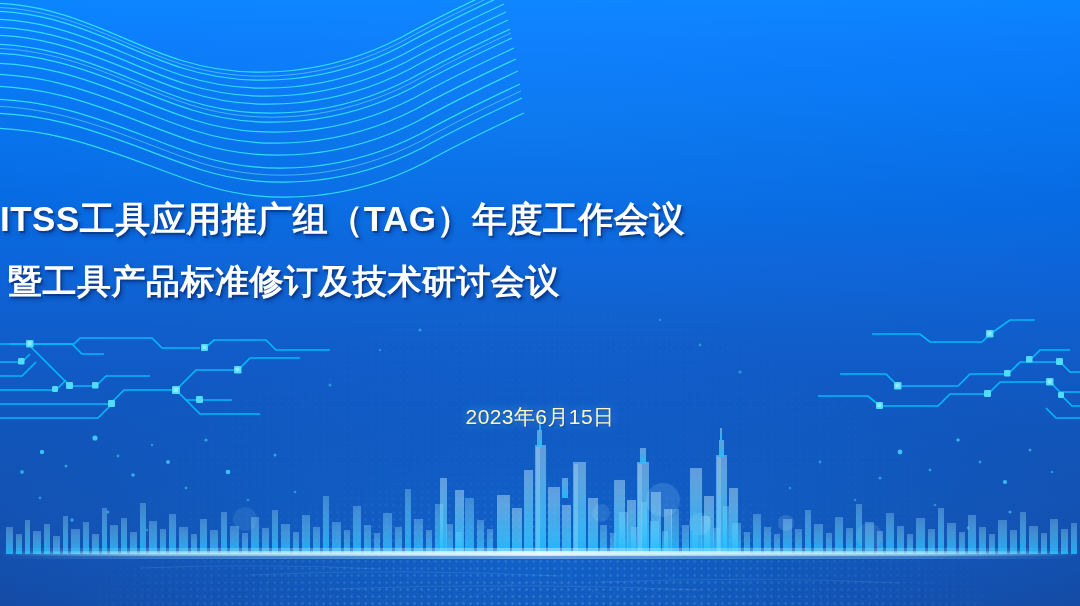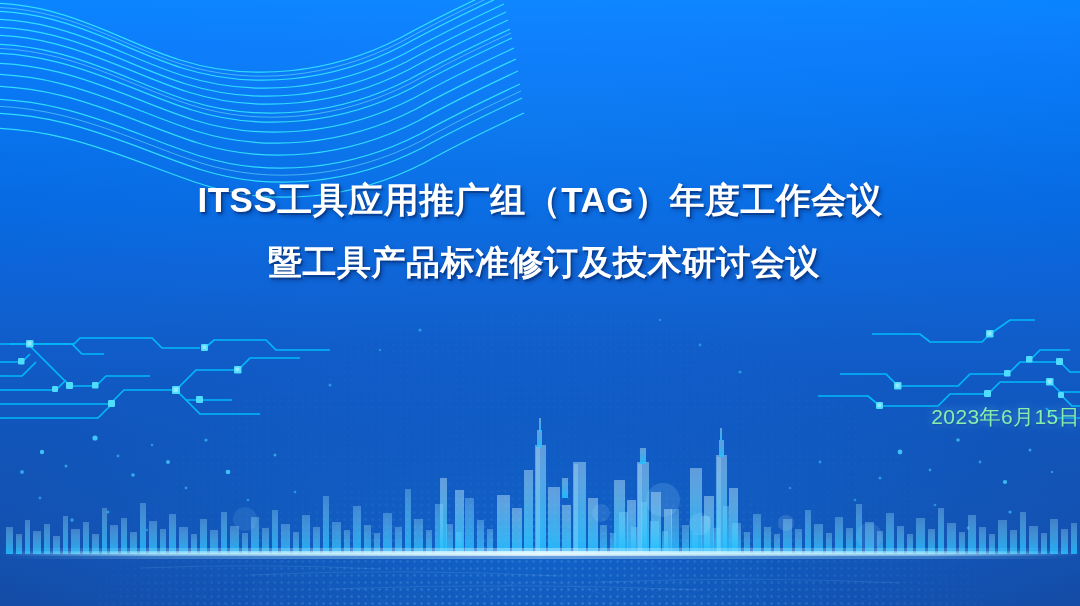--- a/index.html
+++ b/index.html
@@ -55,23 +55,22 @@
     inset: 0;
     width: 1080px;
     height: 606px;
     pointer-events: none;
   }
 
   
   .title-block {
     position: absolute;
     left: 0;
-    top: 169px;
+    top: 188px;
     width: 1080px;
-    text-align: center;
     z-index: 40;
   }
   .title-line {
     display: block;
     color: #ffffff;
     font-weight: bold;
     font-size: 35px;
     letter-spacing: 0.5px;
     line-height: 62px;
     text-shadow:
@@ -82,22 +81,22 @@
   .title-line.second {
     font-size: 34px;
     padding-left: 8px;
   }
 
   .date-text {
     position: absolute;
     left: 0;
     top: 403px;
     width: 1080px;
-    text-align: right;
-    color: #86efac;
+    text-align: center;
+    color: #fef9c3;
     font-size: 21px;
     font-weight: normal;
     letter-spacing: 0.4px;
     text-shadow: 0 0 10px rgba(120,200,255,0.65), 1px 1px 2px rgba(6,40,110,0.5);
     z-index: 40;
     white-space: nowrap;
   }
 </style>
 </head>
 <body>

